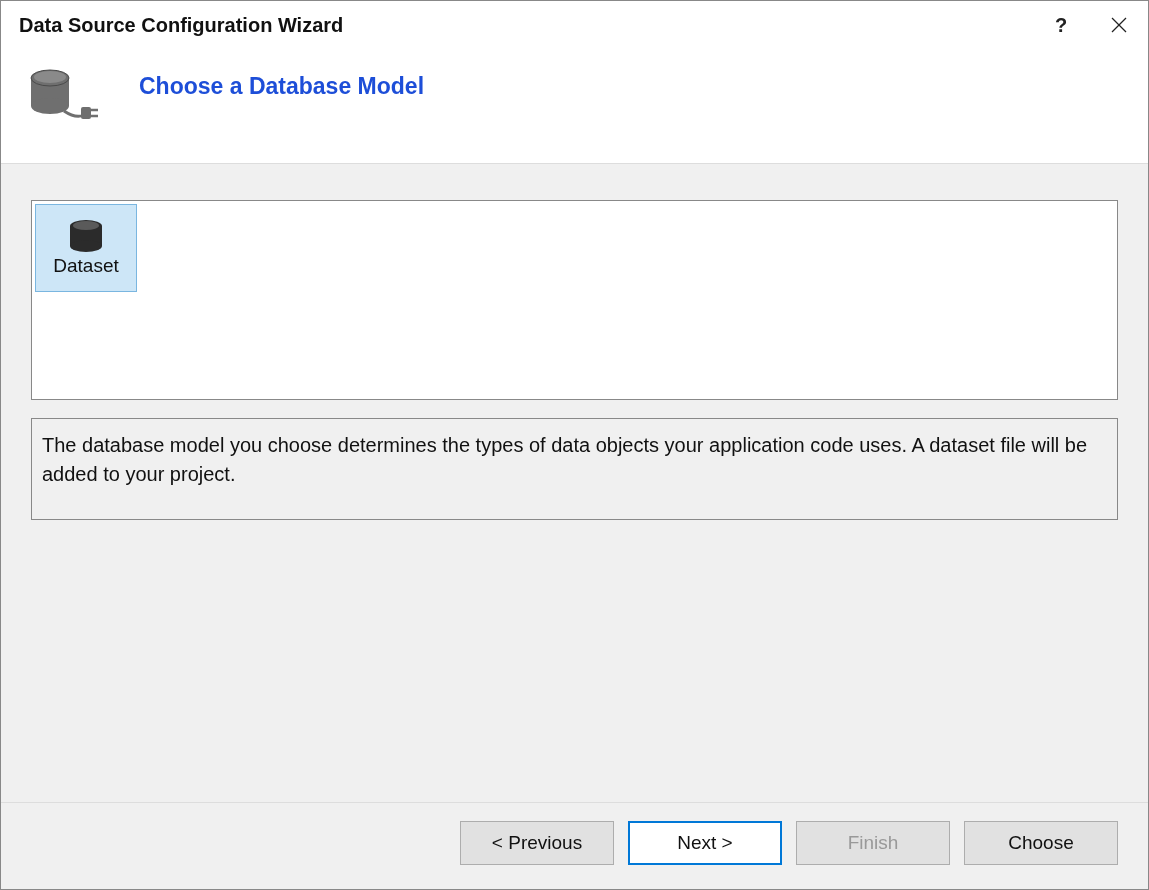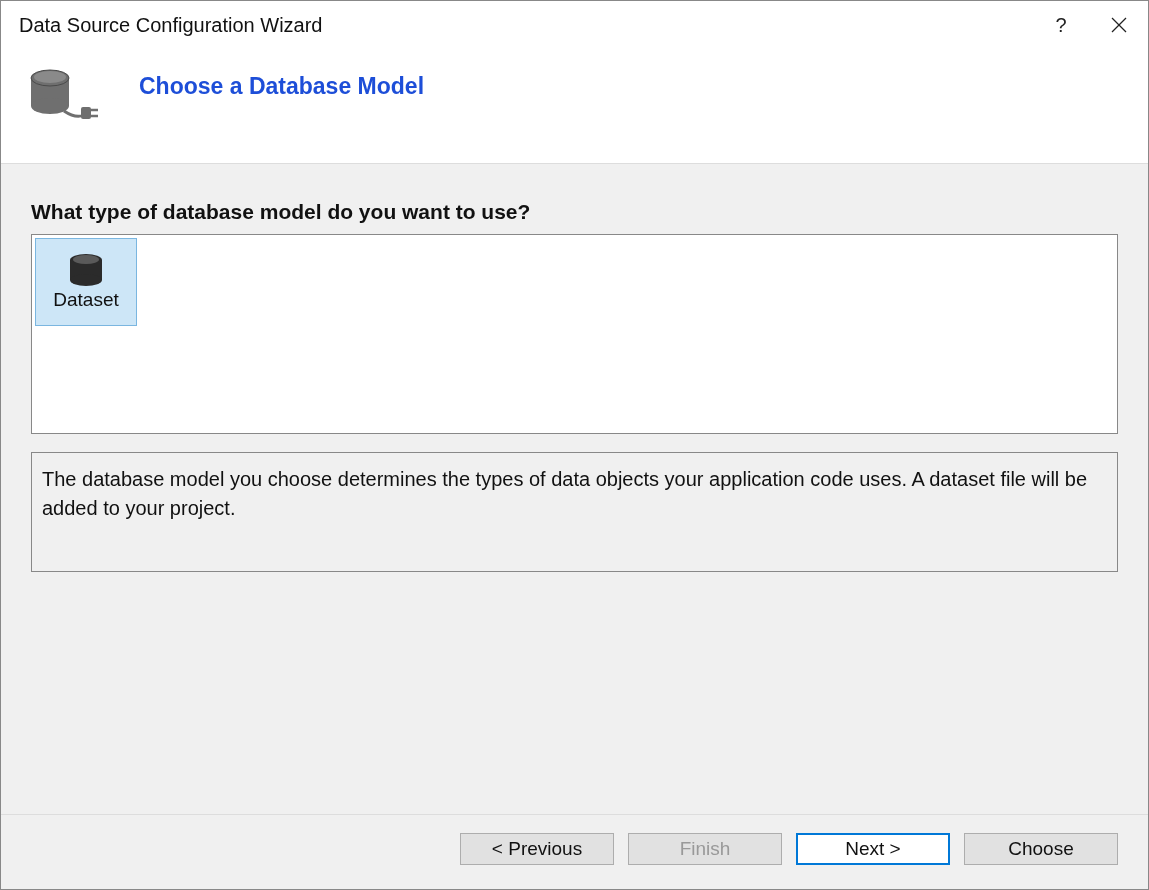--- a/index.html
+++ b/index.html
@@ -16,20 +16,21 @@
   }
   .titlebar {
     height: 48px;
     display: flex;
     align-items: center;
     padding-left: 18px;
     font-size: 20px;
     color: #111;
     background: #fff;
     position: relative;
+    font-weight: bold;
   }
   .titlebar-controls {
     position: absolute;
     right: 0;
     top: 0;
     height: 100%;
     display: flex;
     align-items: center;
   }
   .tb-btn {
@@ -100,33 +101,33 @@
     color: #111;
   }
   .desc-box {
     margin-top: 18px;
     border: 1px solid #888;
     background: #f0f0f0;
     padding: 12px 10px;
     font-size: 20px;
     color: #111;
     line-height: 1.45;
-    height: 120px;
+    height: 102px;
   }
   .footer {
     background: #f0f0f0;
     border-top: 1px solid #ddd;
     padding: 18px 30px 24px 30px;
     display: flex;
     justify-content: flex-end;
     gap: 14px;
   }
   .btn {
     width: 154px;
-    height: 32px;
+    height: 44px;
     background: #e1e1e1;
     border: 1px solid #adadad;
     font-size: 19px;
     color: #111;
     display: flex;
     align-items: center;
     justify-content: center;
     cursor: pointer;
   }
   .btn.primary {
@@ -167,33 +168,32 @@
       <path d="M 38 44 Q 50 52 58 48" fill="none" stroke="#6f6f6f" stroke-width="3"></path>
       <rect x="55" y="40" width="10" height="12" rx="2" fill="#6f6f6f"></rect>
       <line x1="65" y1="43" x2="72" y2="43" stroke="#6f6f6f" stroke-width="2.5"></line>
       <line x1="65" y1="49" x2="72" y2="49" stroke="#6f6f6f" stroke-width="2.5"></line>
     </svg>
   </div>
   <div class="header-title">Choose a Database Model</div>
 </div>
 
 <div class="body">
-  <div class="question">What type of database model do you want to use?</div>
   <div class="model-list">
     <div class="model-item">
       <svg width="40" height="36" viewBox="0 0 40 36">
         <ellipse cx="20" cy="7" rx="16" ry="6" fill="#2b2b2b"></ellipse>
         <rect x="4" y="7" width="32" height="20" fill="#2b2b2b"></rect>
         <ellipse cx="20" cy="27" rx="16" ry="6" fill="#2b2b2b"></ellipse>
         <ellipse cx="20" cy="6.5" rx="13" ry="4.5" fill="#5a5a5a"></ellipse>
       </svg>
       <span class="model-item-label">Dataset</span>
     </div>
   </div>
   <div class="desc-box">The database model you choose determines the types of data objects your application code uses. A dataset file will be added to your project.</div>
 </div>
 
 <div class="footer">
   <div class="btn">&lt; Previous</div>
+  <div class="btn primary">Next &gt;</div>
   <div class="btn disabled">Finish</div>
-  <div class="btn primary">Next &gt;</div>
   <div class="btn">Choose</div>
 </div>
 
 </body></html>

